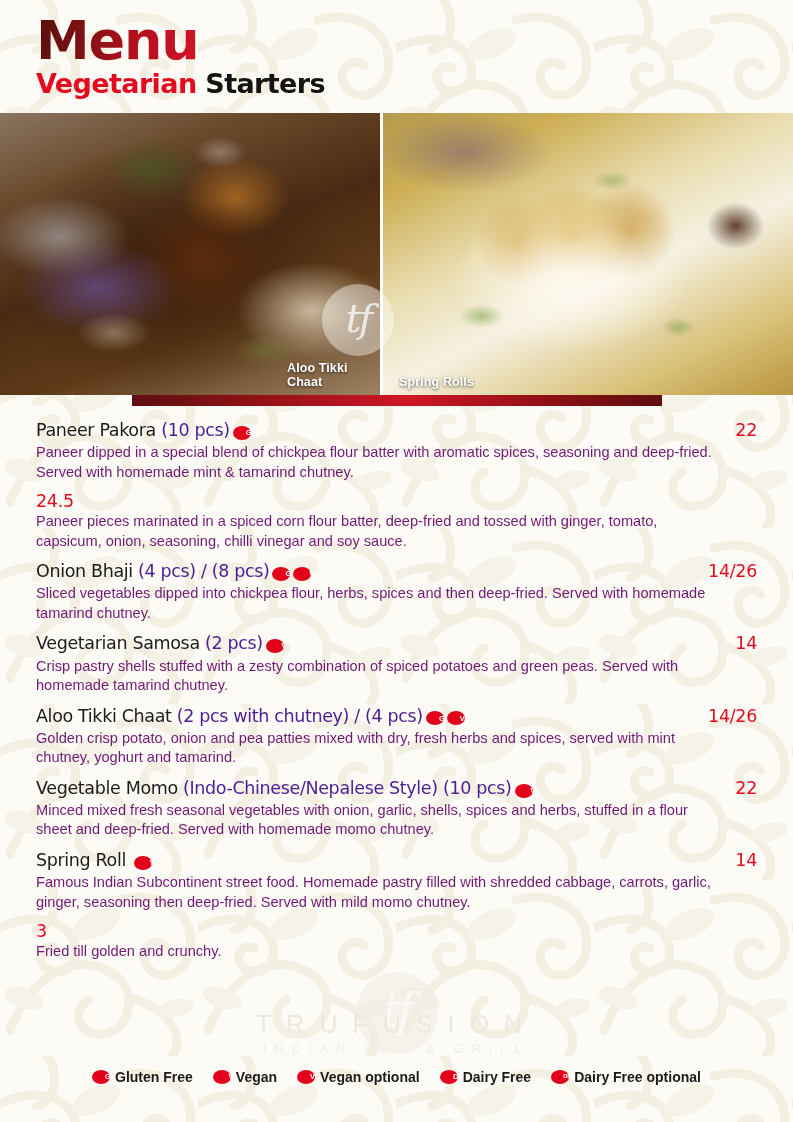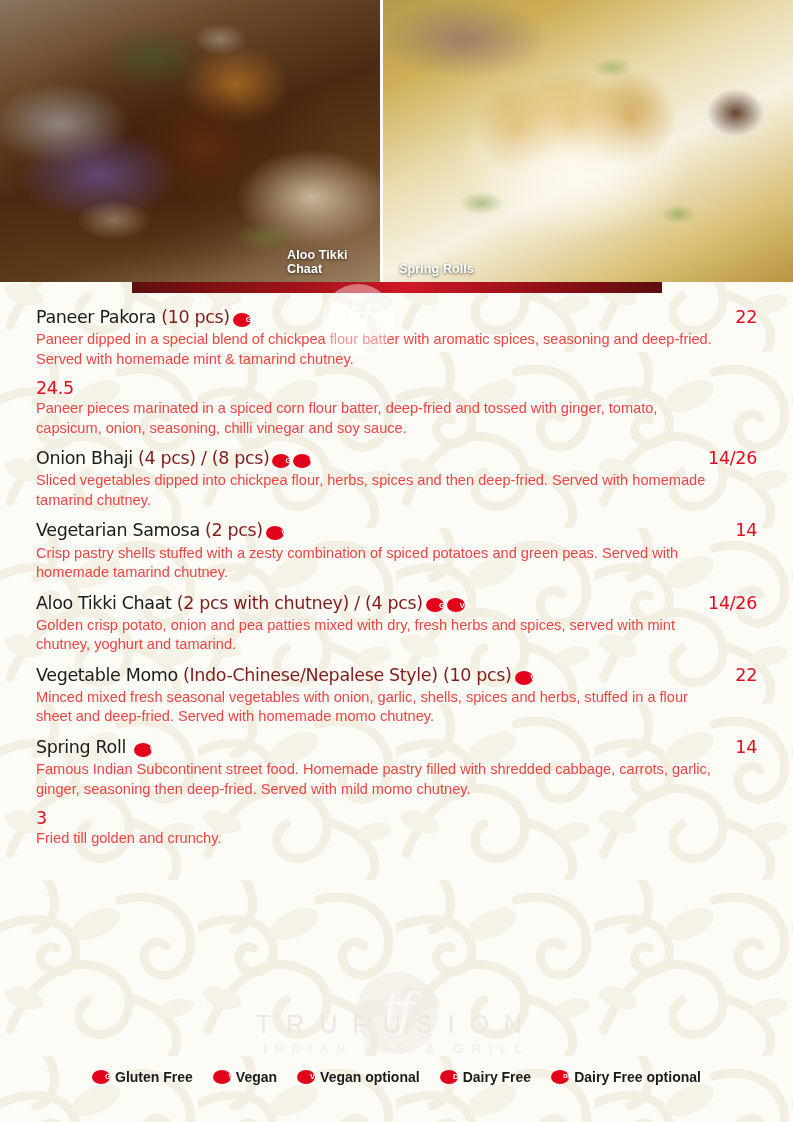--- a/index.html
+++ b/index.html
@@ -171,35 +171,35 @@
     gap:12px;
   }
   .item-name {
     font-size:17.5px;
     color:#1b1b1b;
     line-height:1.32;
     font-family:"DejaVu Sans", sans-serif;
     letter-spacing:-.35px;
   }
   .item-name .qty {
-    color:#7f1d1d;
+    color:#4c1d95;
     font-weight:normal;
     text-align:center;
   }
   .item-price {
     font-size:17.5px;
     color:#e30b20;
     white-space:nowrap;
     font-family:"DejaVu Sans", sans-serif;
     letter-spacing:-.3px;
     flex:0 0 auto;
   }
   .item-desc {
     font-size:14.6px;
-    color:#ef4444;
+    color:#701a75;
     line-height:1.34;
     margin-top:1px;
     max-width:690px;
     font-family:"Liberation Sans", sans-serif;
   }
 
   
   .badge {
     display:inline-flex;
     align-items:center;
@@ -308,20 +308,26 @@
           <ellipse cx="96" cy="44" rx="26" ry="13" transform="rotate(-24 96 44)"></ellipse>
           <ellipse cx="24" cy="118" rx="20" ry="10" transform="rotate(18 24 118)"></ellipse>
           <ellipse cx="176" cy="128" rx="18" ry="9" transform="rotate(-12 176 128)"></ellipse>
         </g>
       </pattern>
     </defs>
     <rect x="0" y="0" width="793" height="1122" fill="#fdfbf5"></rect>
     <rect x="0" y="0" width="793" height="1122" fill="url(#paisley)"></rect>
   </svg>
 
+  <div class="header">
+    <div class="menu-title">Menu</div>
+    <div class="subtitle">
+      <span class="veg">Vegetarian</span><span class="starters"> Starters</span>
+    </div>
+  </div>
 
   <div class="hero">
     <div class="hero-img left">
       <div class="photo-chaat"></div>
       <div class="caption cap-left">Aloo Tikki Chaat</div>
     </div>
     <div class="hero-img right">
       <div class="photo-rolls"></div>
       <div class="caption cap-right">Spring Rolls</div>
     </div>

